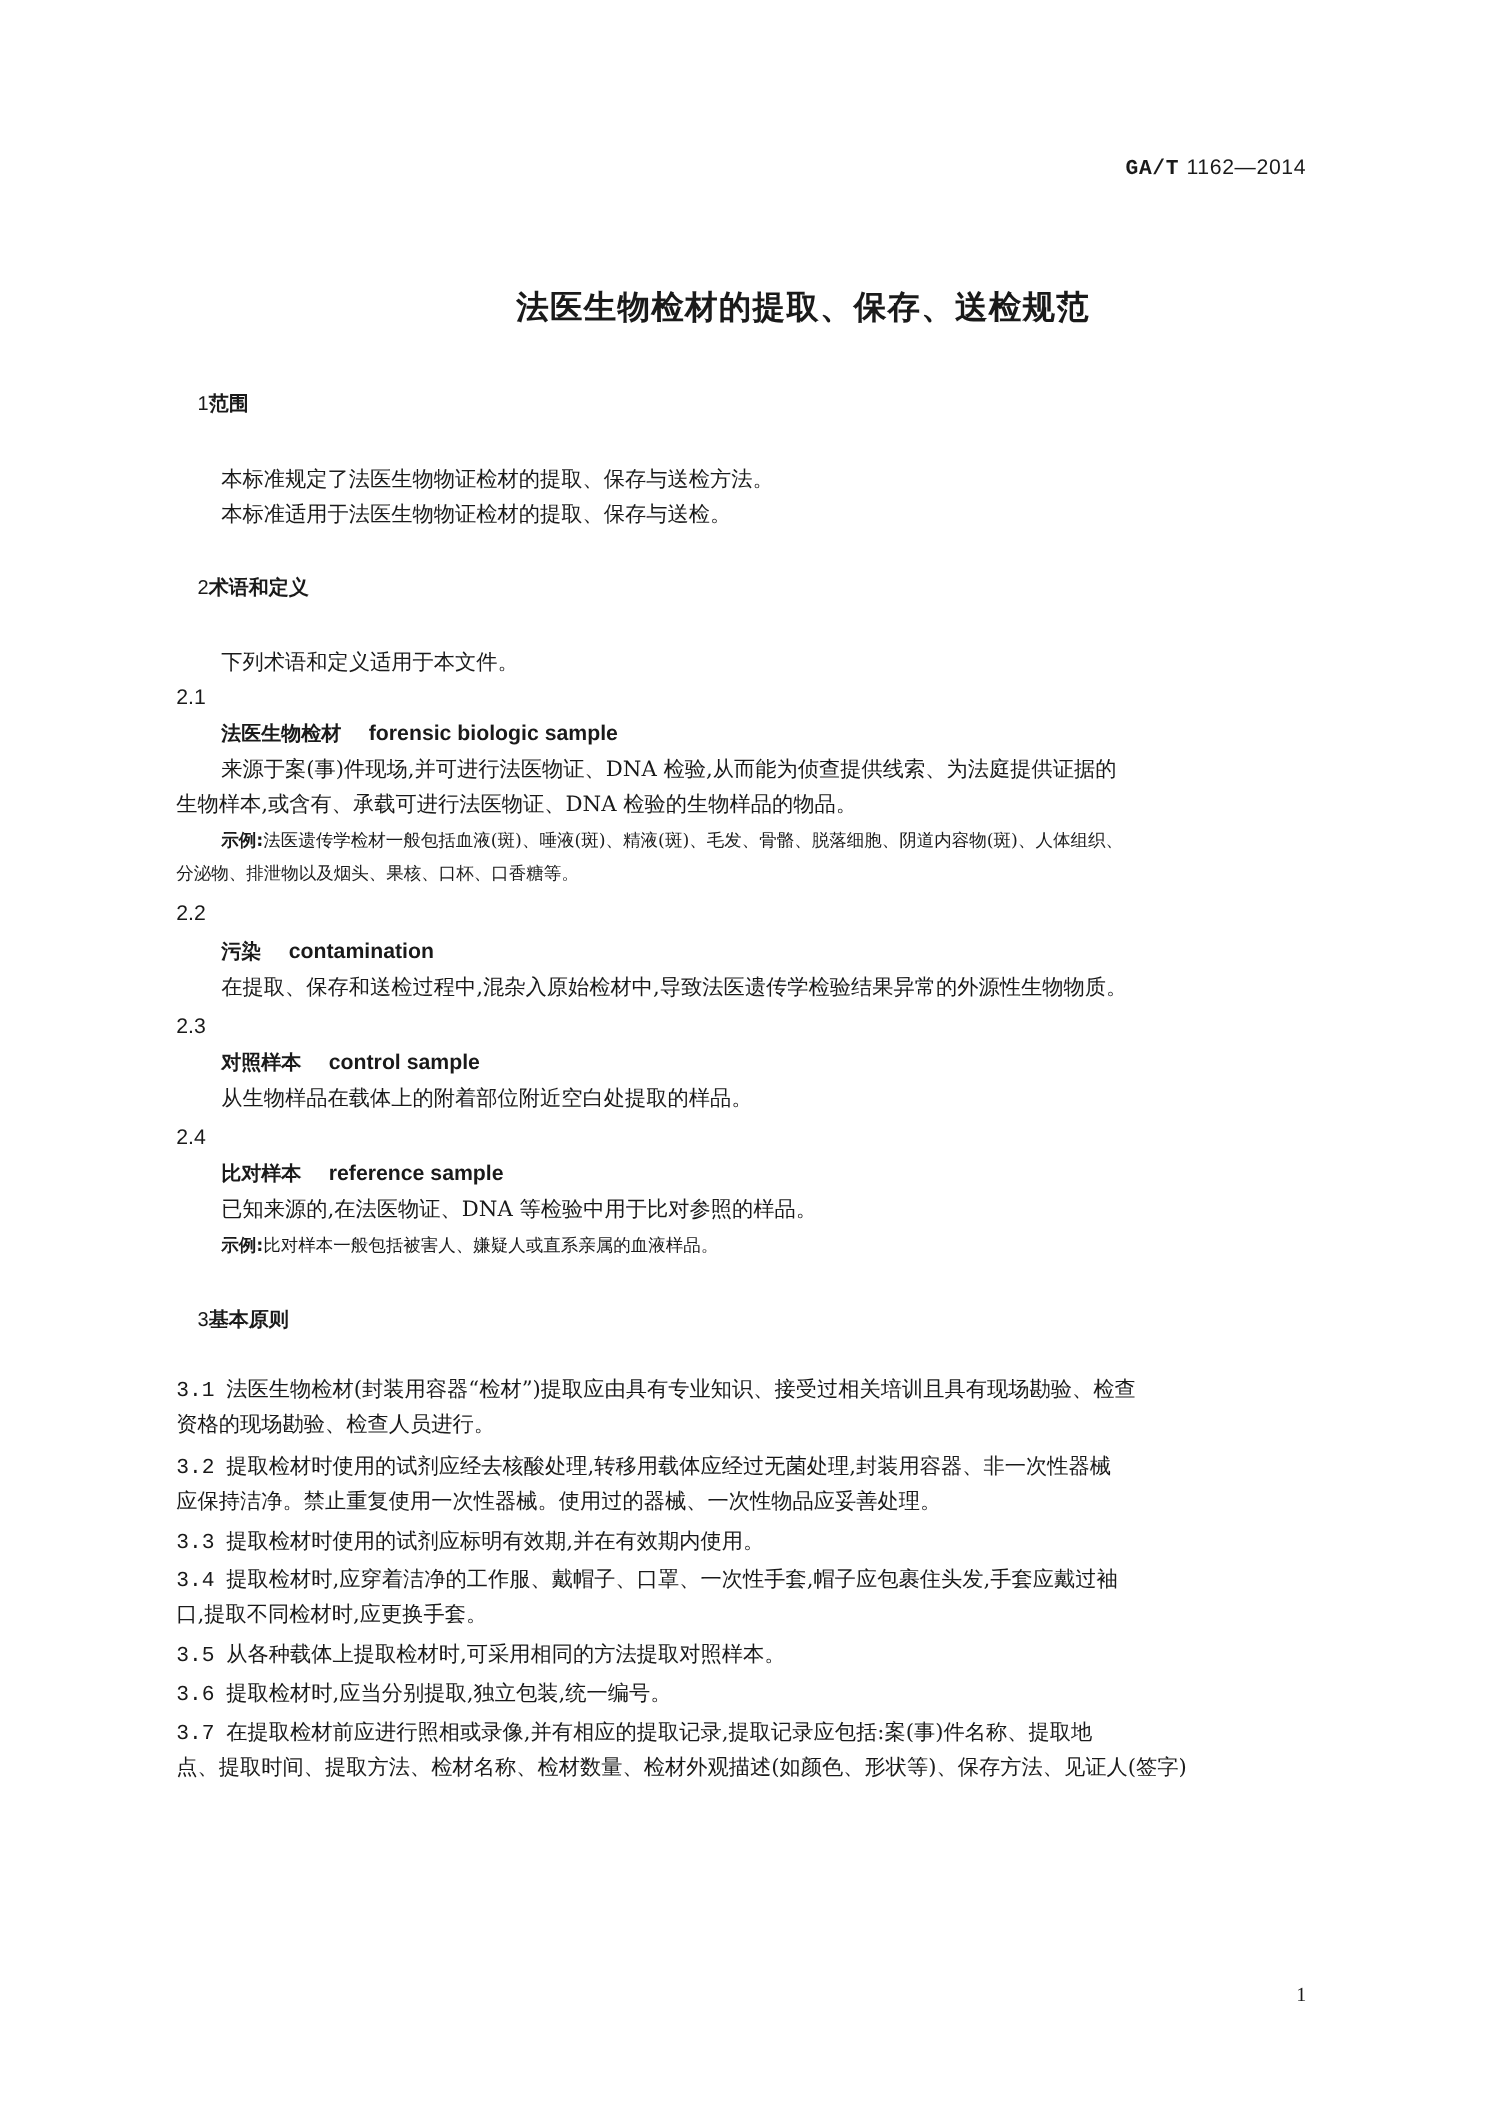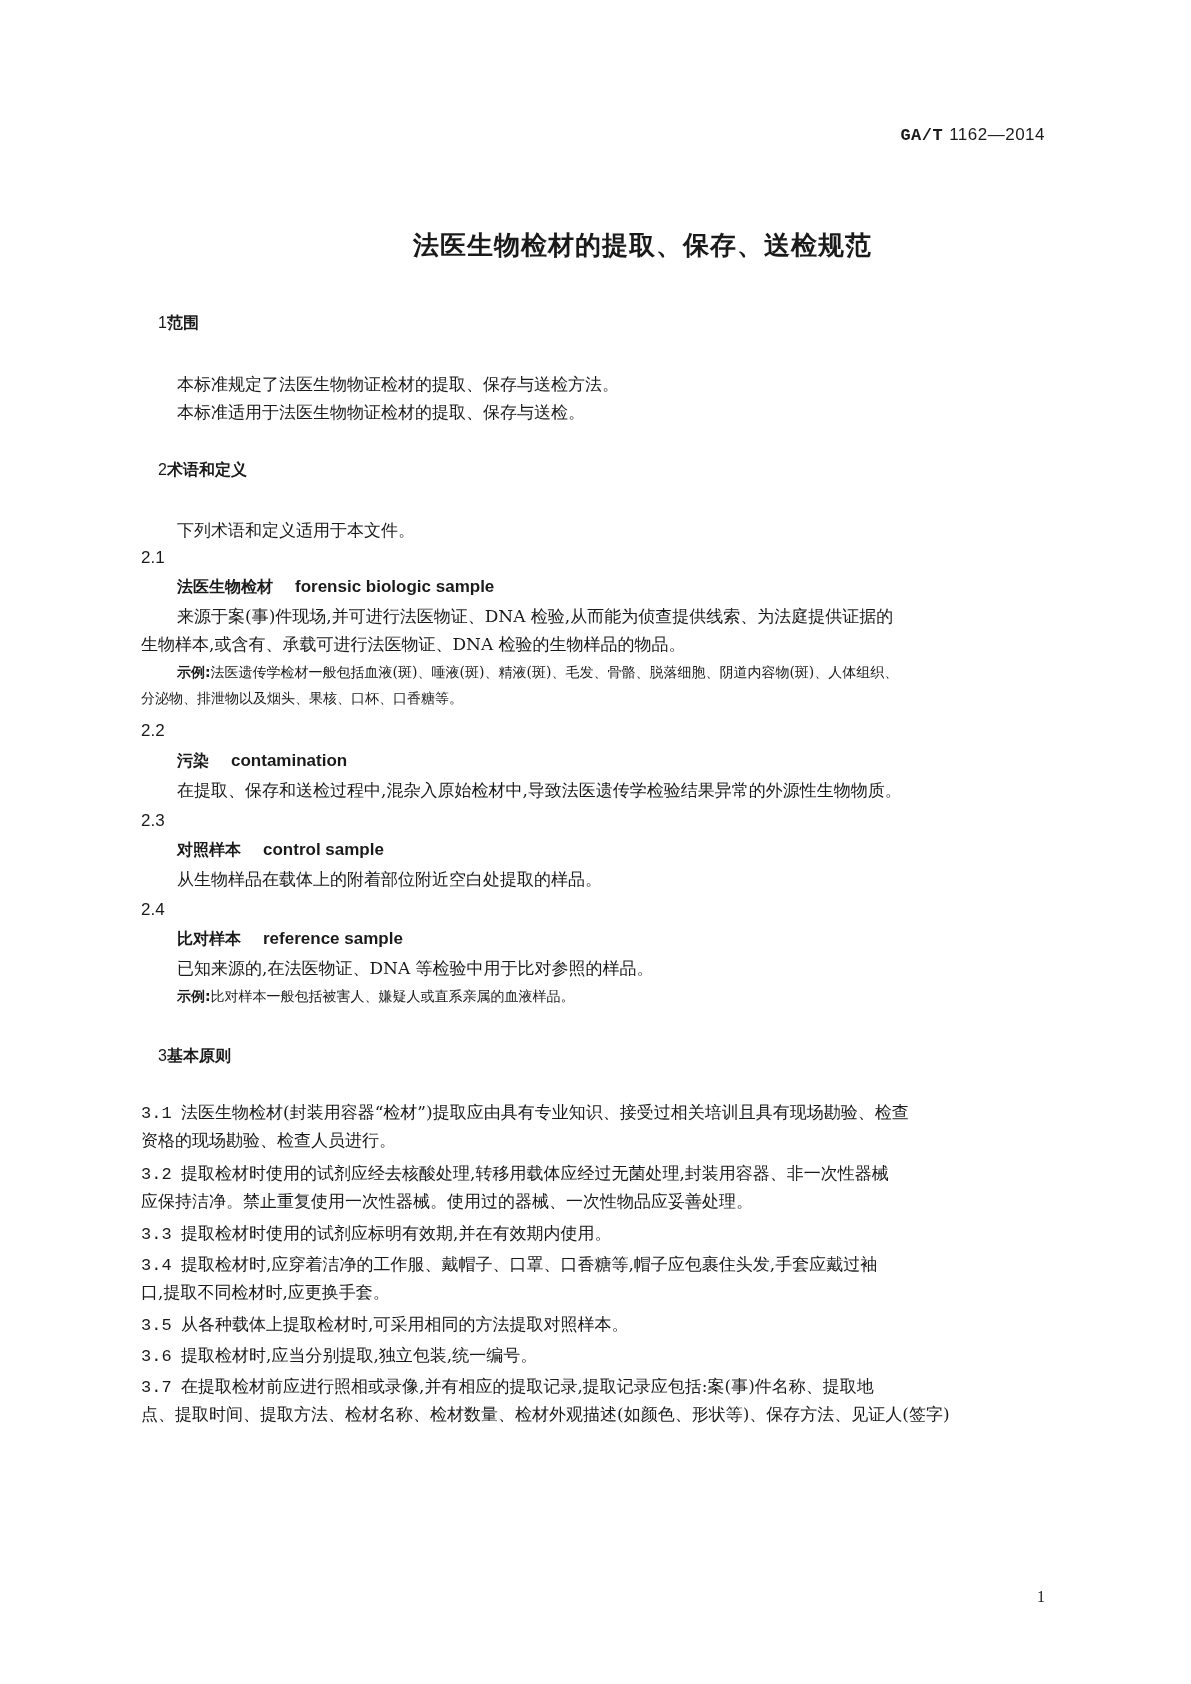--- a/index.html
+++ b/index.html
@@ -89,21 +89,21 @@
 <div class="abs p left" style="top:1159px">
   <span class="cno">3.2</span><span>提取检材时使用的试剂应经去核酸处理,转移用载体应经过无菌处理,封装用容器、非一次性器械</span>
 </div>
 <div class="abs p left" style="top:1187px">应保持洁净。禁止重复使用一次性器械。使用过的器械、一次性物品应妥善处理。</div>
 
 <div class="abs p left" style="top:1219px">
   <span class="cno">3.3</span><span>提取检材时使用的试剂应标明有效期,并在有效期内使用。</span>
 </div>
 
 <div class="abs p left" style="top:1250px">
-  <span class="cno">3.4</span><span>提取检材时,应穿着洁净的工作服、戴帽子、口罩、口香糖等,帽子应包裹住头发,手套应戴过袖</span>
+  <span class="cno">3.4</span><span>提取检材时,应穿着洁净的工作服、戴帽子、口罩、一次性手套,帽子应包裹住头发,手套应戴过袖</span>
 </div>
 <div class="abs p left" style="top:1278px">口,提取不同检材时,应更换手套。</div>
 
 <div class="abs p left" style="top:1310px">
   <span class="cno">3.5</span><span>从各种载体上提取检材时,可采用相同的方法提取对照样本。</span>
 </div>
 
 <div class="abs p left" style="top:1341px">
   <span class="cno">3.6</span><span>提取检材时,应当分别提取,独立包装,统一编号。</span>
 </div>

